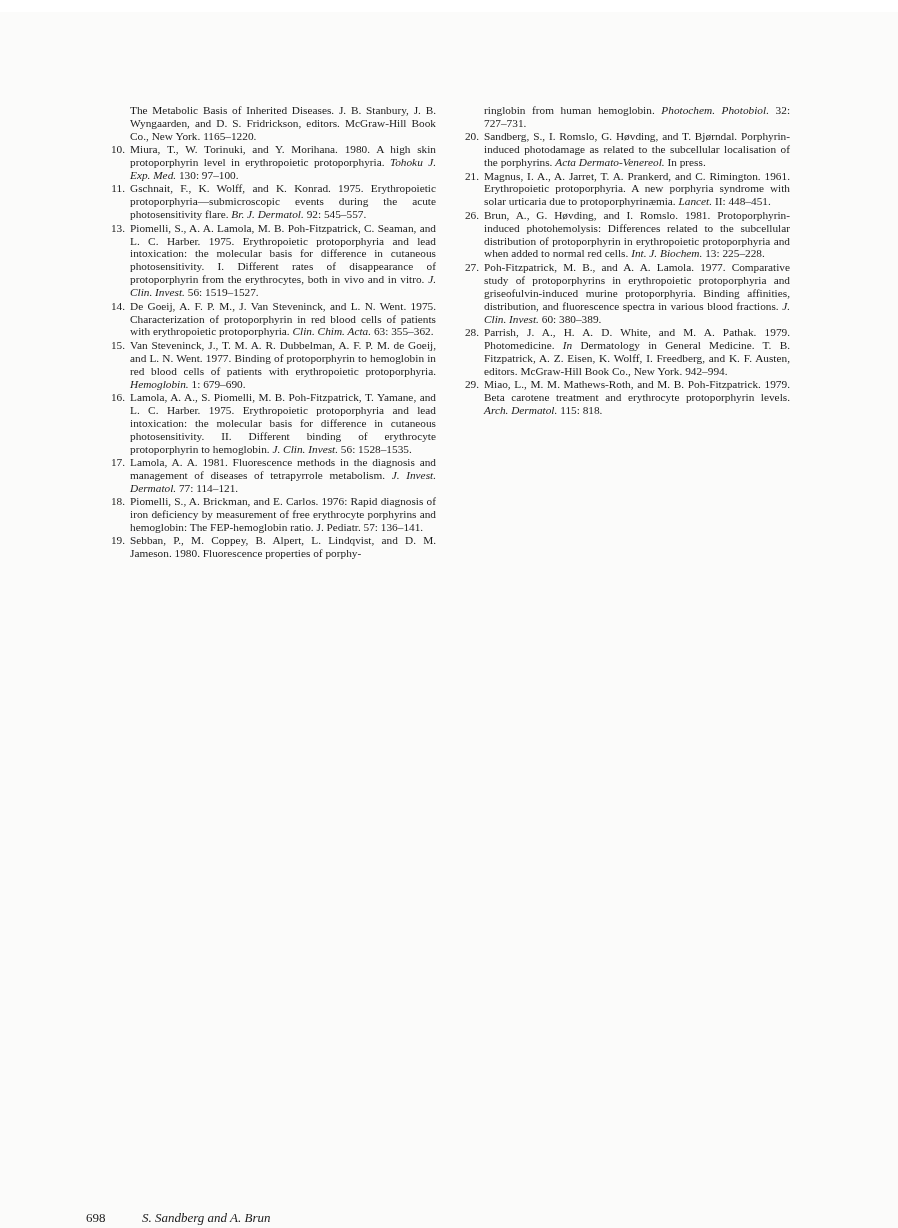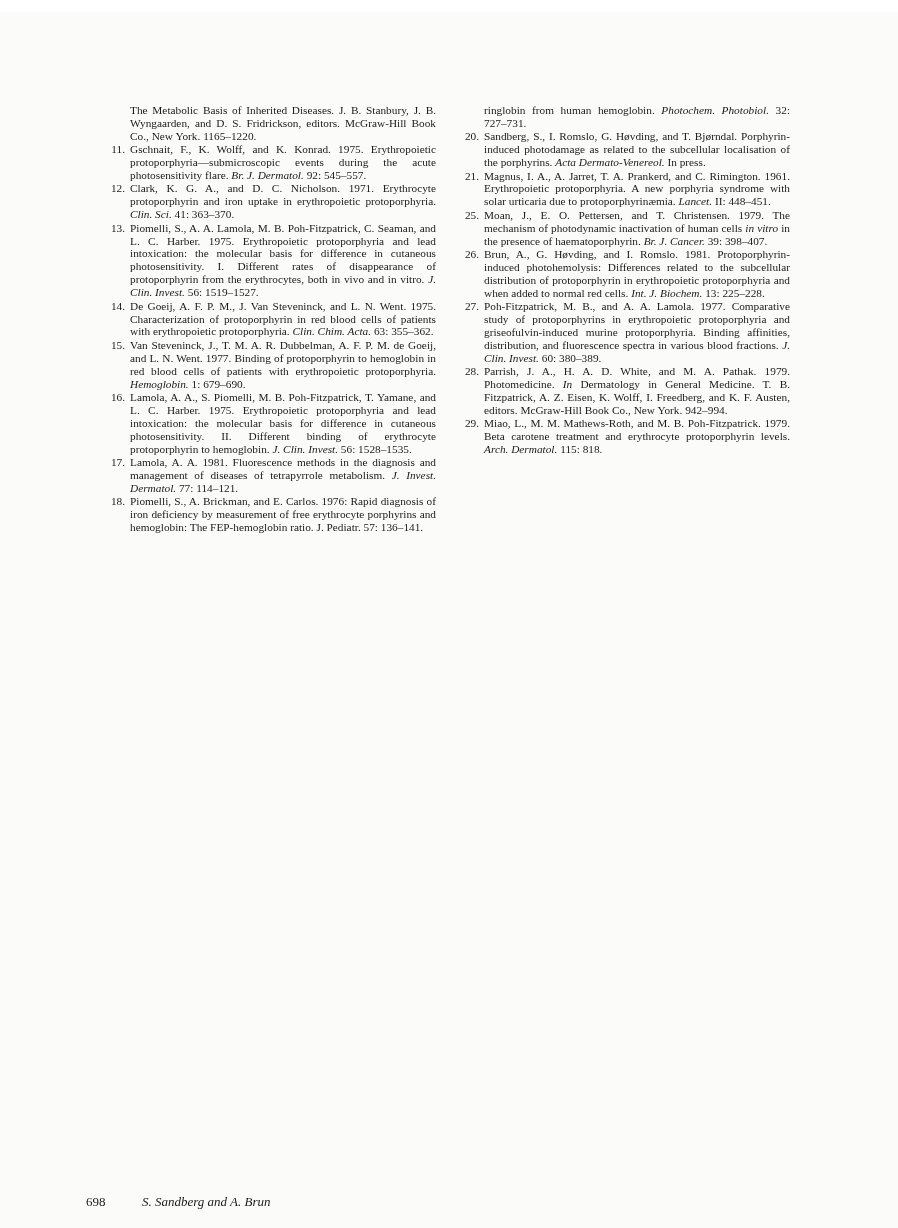--- a/index.html
+++ b/index.html
@@ -57,43 +57,44 @@
     position: absolute;
     left: 86px;
     top: 1182px;
     font-size: 13px;
     font-family: "Liberation Serif", serif;
   }
   .footer .pageno {
     display: inline-block;
     width: 56px;
     font-style: normal;
+    margin-top: 16px;
   }
   .footer .authors {
     font-style: italic;
   }
 </style>
 </head>
 <body>
 
 <div class="page">
 
   <div class="columns">
     <div class="col" id="col0">
         <div class="ref">
           <span class="num"></span>
           <span class="body">The Metabolic Basis of Inherited Diseases. J. B. Stanbury, J. B. Wyngaarden, and D. S. Fridrickson, editors. McGraw-Hill Book Co., New York. 1165–1220.</span>
         </div>
         <div class="ref">
+          <span class="num">10.</span>
+          <span class="body">Miura, T., W. Torinuki, and Y. Morihana. 1980. A high skin protoporphyrin level in erythropoietic protoporphyria. <i>Tohoku J. Exp. Med.</i> <b>130:</b> 97–100.</span>
+        </div>
+        <div class="ref">
           <span class="num">11.</span>
           <span class="body">Gschnait, F., K. Wolff, and K. Konrad. 1975. Erythropoietic protoporphyria—submicroscopic events during the acute photosensitivity flare. <i>Br. J. Dermatol.</i> <b>92:</b> 545–557.</span>
-        </div>
-        <div class="ref">
-          <span class="num">12.</span>
-          <span class="body">Clark, K. G. A., and D. C. Nicholson. 1971. Erythrocyte protoporphyrin and iron uptake in erythropoietic protoporphyria. <i>Clin. Sci.</i> <b>41:</b> 363–370.</span>
         </div>
         <div class="ref">
           <span class="num">13.</span>
           <span class="body">Piomelli, S., A. A. Lamola, M. B. Poh-Fitzpatrick, C. Seaman, and L. C. Harber. 1975. Erythropoietic protoporphyria and lead intoxication: the molecular basis for difference in cutaneous photosensitivity. I. Different rates of disappearance of protoporphyrin from the erythrocytes, both in vivo and in vitro. <i>J. Clin. Invest.</i> <b>56:</b> 1519–1527.</span>
         </div>
         <div class="ref">
           <span class="num">14.</span>
           <span class="body">De Goeij, A. F. P. M., J. Van Steveninck, and L. N. Went. 1975. Characterization of protoporphyrin in red blood cells of patients with erythropoietic protoporphyria. <i>Clin. Chim. Acta.</i> <b>63:</b> 355–362.</span>
         </div>
         <div class="ref">
@@ -105,37 +106,37 @@
           <span class="body">Lamola, A. A., S. Piomelli, M. B. Poh-Fitzpatrick, T. Yamane, and L. C. Harber. 1975. Erythropoietic protoporphyria and lead intoxication: the molecular basis for difference in cutaneous photosensitivity. II. Different binding of erythrocyte protoporphyrin to hemoglobin. <i>J. Clin. Invest.</i> <b>56:</b> 1528–1535.</span>
         </div>
         <div class="ref">
           <span class="num">17.</span>
           <span class="body">Lamola, A. A. 1981. Fluorescence methods in the diagnosis and management of diseases of tetrapyrrole metabolism. <i>J. Invest. Dermatol.</i> <b>77:</b> 114–121.</span>
         </div>
         <div class="ref">
           <span class="num">18.</span>
           <span class="body">Piomelli, S., A. Brickman, and E. Carlos. 1976: Rapid diagnosis of iron deficiency by measurement of free erythrocyte porphyrins and hemoglobin: The FEP-hemoglobin ratio. J. Pediatr. <b>57:</b> 136–141.</span>
         </div>
+        <div class="ref">
+          <span class="num">19.</span>
+          <span class="body">Sebban, P., M. Coppey, B. Alpert, L. Lindqvist, and D. M. Jameson. 1980. Fluorescence properties of porphy-</span>
+        </div>
       </div>
     <div class="col" id="col1">
         <div class="ref">
           <span class="num"></span>
           <span class="body">ringlobin from human hemoglobin. <i>Photochem. Photobiol.</i> <b>32:</b> 727–731.</span>
         </div>
         <div class="ref">
           <span class="num">20.</span>
           <span class="body">Sandberg, S., I. Romslo, G. Høvding, and T. Bjørndal. Porphyrin-induced photodamage as related to the subcellular localisation of the porphyrins. <i>Acta Dermato-Venereol.</i> In press.</span>
         </div>
         <div class="ref">
           <span class="num">21.</span>
           <span class="body">Magnus, I. A., A. Jarret, T. A. Prankerd, and C. Rimington. 1961. Erythropoietic protoporphyria. A new porphyria syndrome with solar urticaria due to protoporphyrinæmia. <i>Lancet.</i> <b>II:</b> 448–451.</span>
-        </div>
-        <div class="ref">
-          <span class="num">25.</span>
-          <span class="body">Moan, J., E. O. Pettersen, and T. Christensen. 1979. The mechanism of photodynamic inactivation of human cells <i>in vitro</i> in the presence of haematoporphyrin. <i>Br. J. Cancer.</i> <b>39:</b> 398–407.</span>
         </div>
         <div class="ref">
           <span class="num">26.</span>
           <span class="body">Brun, A., G. Høvding, and I. Romslo. 1981. Protoporphyrin-induced photohemolysis: Differences related to the subcellular distribution of protoporphyrin in erythropoietic protoporphyria and when added to normal red cells. <i>Int. J. Biochem.</i> <b>13:</b> 225–228.</span>
         </div>
         <div class="ref">
           <span class="num">27.</span>
           <span class="body">Poh-Fitzpatrick, M. B., and A. A. Lamola. 1977. Comparative study of protoporphyrins in erythropoietic protoporphyria and griseofulvin-induced murine protoporphyria. Binding affinities, distribution, and fluorescence spectra in various blood fractions. <i>J. Clin. Invest.</i> <b>60:</b> 380–389.</span>
         </div>
         <div class="ref">

